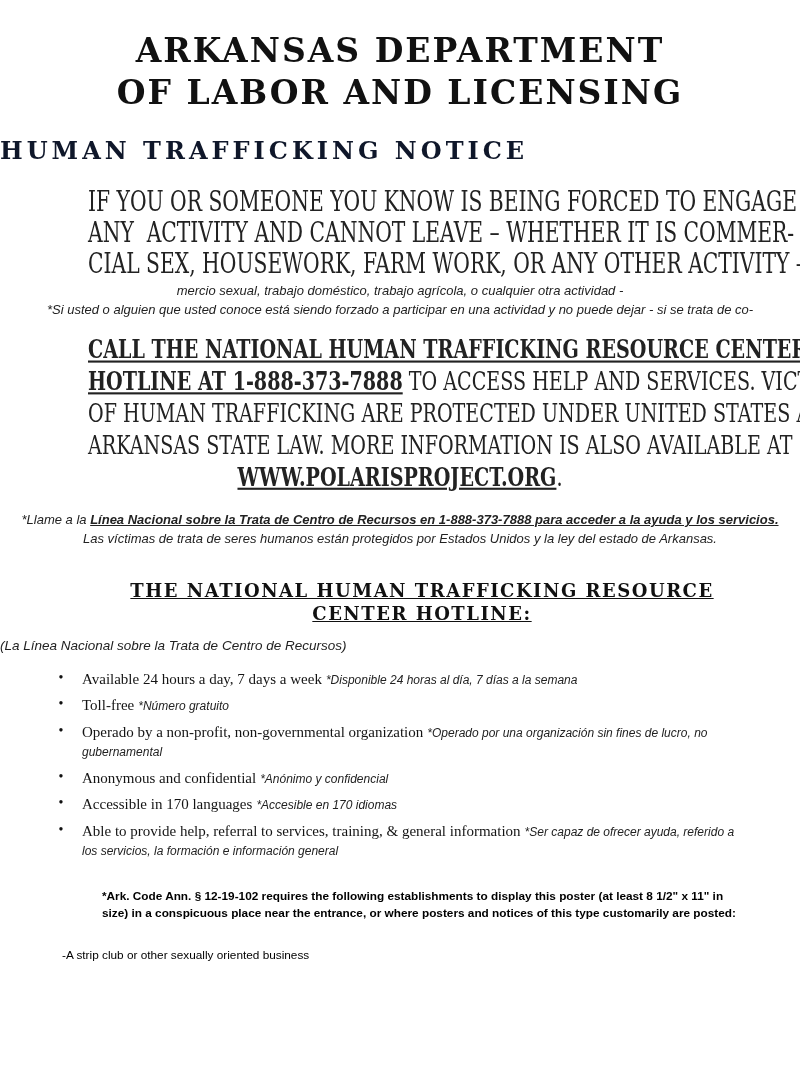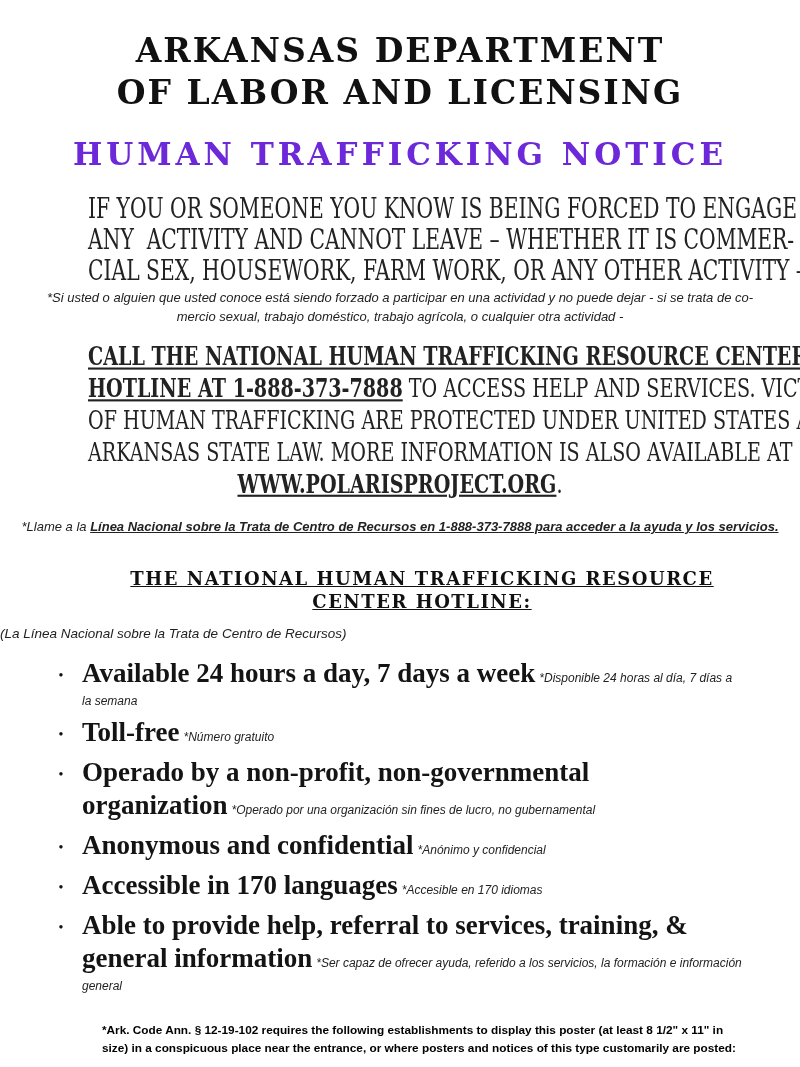--- a/index.html
+++ b/index.html
@@ -21,26 +21,25 @@
     text-align: center;
     font-family: "DejaVu Serif", serif;
     font-weight: bold;
     font-size: 33px;
     line-height: 1.27;
     letter-spacing: 2px;
     color: #111;
   }
   .notice-title {
     margin-top: 22px;
-    text-align: center;
-    font-family: "DejaVu Serif", serif;
-    font-weight: bold;
-    font-size: 31px;
+    font-family: "DejaVu Serif", serif;
+    font-weight: bold;
+    font-size: 24px;
     letter-spacing: 4px;
-    color: #6d28d9;
+    color: #0f172a;
   }
 
   
   .condensed {
     text-align: center;
     font-family: "DejaVu Serif", serif;
     font-weight: normal;
     color: #222;
     transform: scale(0.78, 1.06);
     transform-origin: 50% 0;
@@ -96,22 +95,22 @@
     flex: 0 0 42px;
     text-align: center;
     font-size: 14px;
     line-height: 1;
     position: relative; top: -2px;
     color: #111;
   }
   .bullet-text { flex: 1; line-height: 1.22; }
   .bullet-en {
     font-family: "Liberation Serif", serif;
-    font-weight: bold;
-    font-size: 27px;
+    font-weight: normal;
+    font-size: 15px;
     color: #141414;
   }
   .bullet-es {
     font-family: "Liberation Sans", sans-serif;
     font-style: italic;
     font-size: 12px;
     color: #222;
   }
 
   
@@ -137,35 +136,36 @@
     <div>OF LABOR AND LICENSING</div>
   </div>
   <div class="notice-title">HUMAN TRAFFICKING NOTICE</div>
 
   <div class="condensed intro-par">
     <div class="cline">IF YOU OR SOMEONE YOU KNOW IS BEING FORCED TO ENGAGE IN</div>
     <div class="cline">ANY  ACTIVITY AND CANNOT LEAVE – WHETHER IT IS COMMER-</div>
     <div class="cline">CIAL SEX, HOUSEWORK, FARM WORK, OR ANY OTHER ACTIVITY –</div>
   </div>
   <div class="es-par es-intro">
+    <div>mercio sexual, trabajo doméstico, trabajo agrícola, o cualquier otra actividad -</div>
     <div>*Si usted o alguien que usted conoce está siendo forzado a participar en una actividad y no puede dejar - si se trata de co-</div>
-    <div>mercio sexual, trabajo doméstico, trabajo agrícola, o cualquier otra actividad -</div>
   </div>
 
   <div class="condensed call-par">
     <div class="cline"><span class="bu">CALL THE NATIONAL HUMAN TRAFFICKING RESOURCE CENTER</span></div>
     <div class="cline"><span class="bu">HOTLINE AT 1-888-373-7888</span><span> TO ACCESS HELP AND SERVICES. VICTIMS</span></div>
     <div class="cline">OF HUMAN TRAFFICKING ARE PROTECTED UNDER UNITED STATES AND</div>
     <div class="cline">ARKANSAS STATE LAW. MORE INFORMATION IS ALSO AVAILABLE AT</div>
     <div class="cline"><span class="bu">WWW.POLARISPROJECT.ORG</span><span>.</span></div>
   </div>
   <div class="es-par es-call">
     <div>
       <span>*Llame a la </span><span class="es-bu">Línea Nacional sobre la Trata de Centro de Recursos en 1-888-373-7888 para acceder a la ayuda y los servicios.</span>
     </div>
+    <div>Las víctimas de trata de seres humanos están protegidos por Estados Unidos y la ley del estado de Arkansas.</div>
   </div>
 
   <div class="hotline-heading">
     <div><span class="hline">THE NATIONAL HUMAN TRAFFICKING RESOURCE</span></div>
     <div><span class="hline">CENTER HOTLINE:</span></div>
   </div>
   <div class="hotline-sub">(La Línea Nacional sobre la Trata de Centro de Recursos)</div>
 
   <div class="bullet-list">
     <div class="bullet-item">

